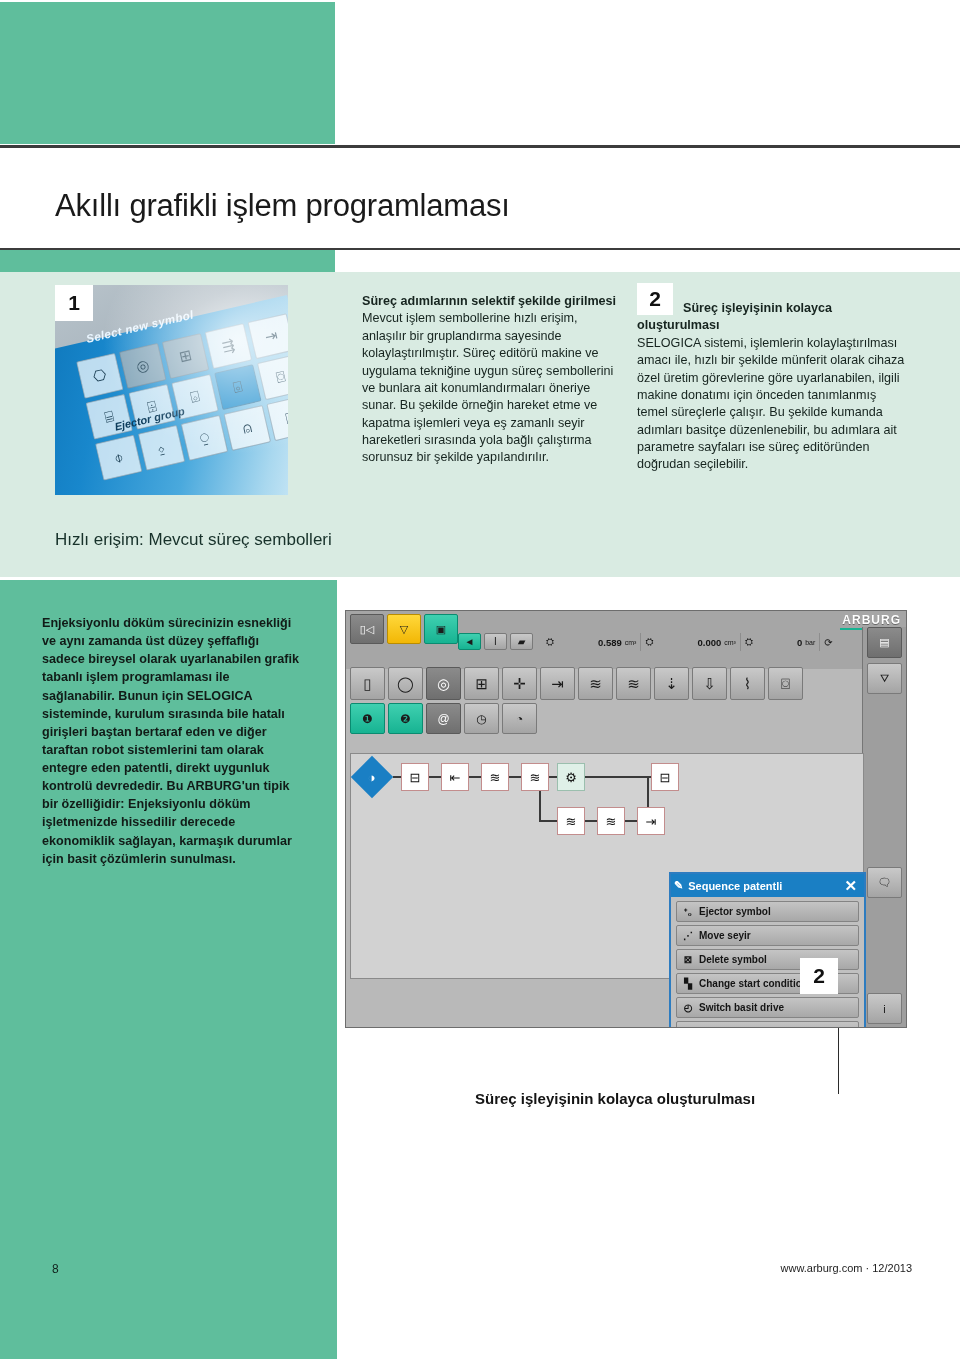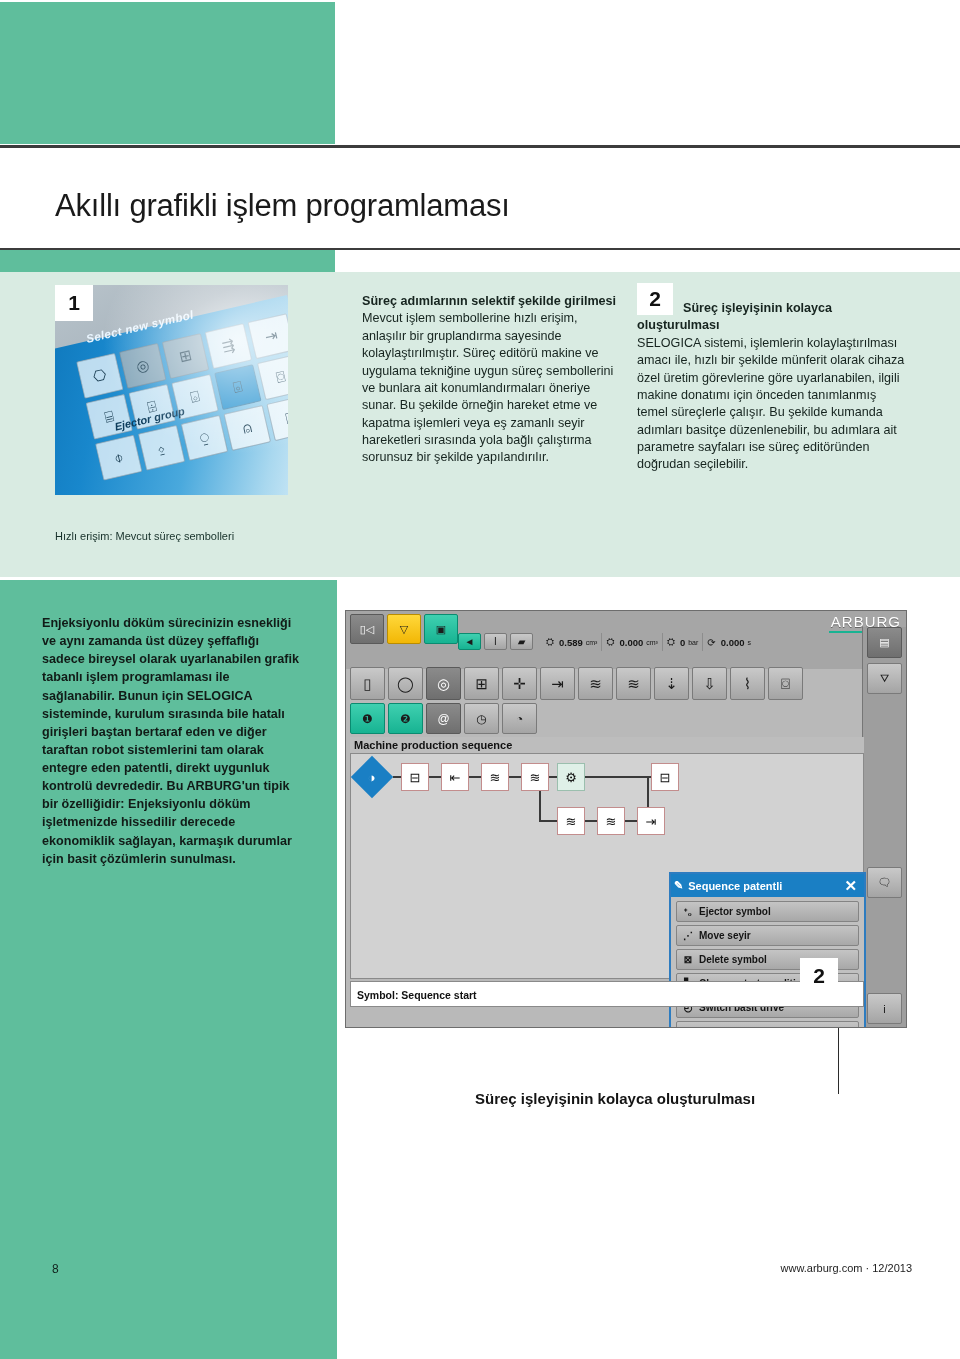--- a/index.html
+++ b/index.html
@@ -85,21 +85,21 @@
   }
   .photo-tile.dk { background:rgba(150,170,182,.85); }
   .photo-tile.bl { background:rgba(26,140,205,.9); }
   .photo-blur {
     position:absolute; inset:0;
     background:radial-gradient(ellipse at 78% 26%, rgba(255,255,255,.72) 0%, rgba(255,255,255,0) 52%);
     pointer-events:none;
   }
   .photo-caption {
     position:absolute; left:55px; top:530px; width:300px;
-    font-size:11px; color:#17312a;
+    font-size:17px; color:#17312a;
   }
 
   
   .col {
     position:absolute; font-size:12.6px; line-height:1.38; color:#16241f;
   }
   .col h3 { margin:0; font-size:12.6px; font-weight:bold; line-height:1.38; }
   .col p  { margin:0; }
   .col-mid  { left:345px; top:293px; width:262px;margin-left:17px; }
   .col-right{ left:637px; top:300px; width:272px; }
@@ -142,28 +142,28 @@
 
   .status {
     position:absolute; left:196px; top:22px; width:366px; height:18px;
     display:flex; align-items:center; font-size:9px; color:#141414;
   }
   .status .cell {
     display:flex; align-items:center; gap:3px; padding:0 4px;
     border-left:1px solid #8d8d8d; height:18px;
   }
   .status .cell:first-child { border-left:none; }
-  .status .val { font-weight:bold; font-size:9.5px; }
+  .status .val { font-weight:bold; font-size:9.5px;margin-left:39px; }
   .status .unit { font-size:7px; }
   .status .ic { font-size:10px; letter-spacing:-1px; }
   .spacer { flex:1; }
 
   .arburg {
     position:absolute; right:3px; top:2px;
-    font-size:15px; font-weight:normal; letter-spacing:1px; color:#fff;
+    font-size:12px; font-weight:bold; letter-spacing:1px; color:#fff;
     text-shadow:0 1px 0 #666;
     border-bottom:2px solid #18b392; padding:0 2px 1px 2px;
   }
 
   .tb3 { position:absolute; left:4px; top:56px; display:flex; gap:3px; }
   .tb3 .btn { width:35px; height:33px; font-size:15px; }
   .tb4 { position:absolute; left:4px; top:92px; display:flex; gap:3px; }
   .tb4 .btn { width:35px; height:31px; font-size:12px; }
 
   .rail {
@@ -363,21 +363,20 @@
     <div class="btn">◔</div>
   </div>
 
   <div class="rail">
     <div class="btn dark" style="top:0px;">▤</div>
     <div class="btn" style="top:36px;">⛛</div>
     <div class="btn" style="top:240px;">🗨</div>
     <div class="btn" style="top:366px;">i</div>
   </div>
 
-  <div class="sec-title">Machine production sequence</div>
 
   <div class="canvas">
     <div class="wire" style="left:42px;  top:22px; width:230px; height:2px;"></div>
     <div class="wire" style="left:188px; top:22px; width:2px;  height:46px;"></div>
     <div class="wire" style="left:188px; top:66px; width:110px; height:2px;"></div>
     <div class="wire" style="left:296px; top:22px; width:2px;  height:46px;"></div>
     <div class="wire" style="left:262px; top:22px; width:52px; height:2px;"></div>
 
     <div class="seq-start">
         <span>◑</span>
@@ -422,21 +421,20 @@
         <div class="mitem">
           <span class="mi">℘</span>
           <span>Move branch end</span>
         </div>
 
       </div>
 
     </div>
   </div>
 
-  <div class="statusbar">Symbol: Sequence start</div>
 </div>
 
 <div class="badge" style="left:800px; top:958px; width:38px; height:36px; z-index:30;">2</div>
 <div class="leader"></div>
 
 <div class="bottom-caption">Süreç işleyişinin kolayca oluşturulması</div>
 
 <div class="pg-num">8</div>
 <div class="footer-right">www.arburg.com · 12/2013</div>
 

